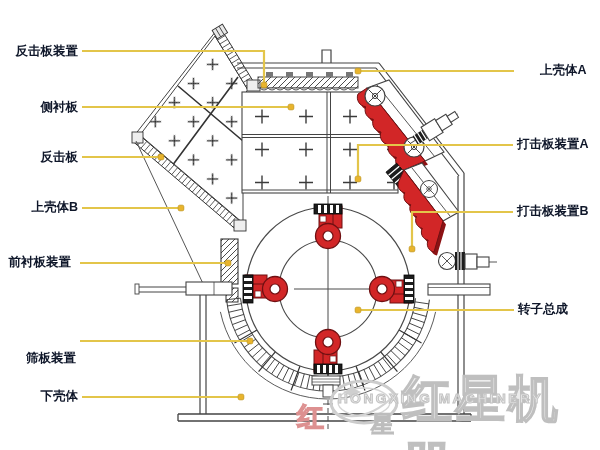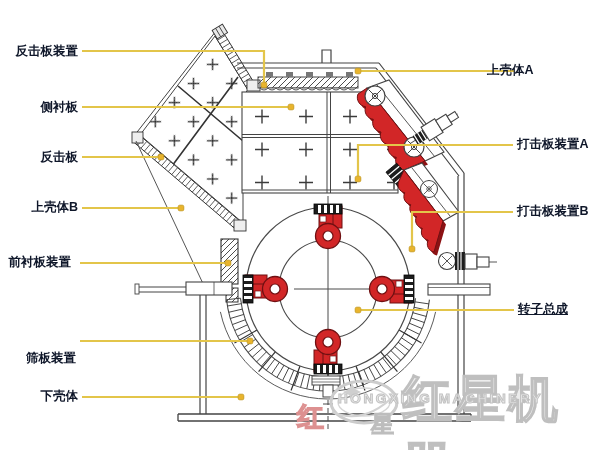--- a/index.html
+++ b/index.html
@@ -320,19 +320,19 @@
 </div>
 
 <div id="labels-layer">
       <div class="part-label" style="top: 44px; right: 522px; text-align: right;">反击板装置</div>
       <div class="part-label" style="top: 100px; right: 522px; ">侧衬板</div>
       <div class="part-label" style="top: 150px; right: 522px; text-align: right;">反击板</div>
       <div class="part-label" style="top: 200px; right: 522px; text-align: right; margin-left: 44px;">上壳体B</div>
       <div class="part-label" style="top: 255px; right: 529px; text-align: right;">前衬板装置</div>
       <div class="part-label" style="top: 351px; right: 524px; text-align: right;">筛板装置</div>
       <div class="part-label" style="top: 389px; right: 522px; text-align: center;">下壳体</div>
-      <div class="part-label" style="top: 63px; left: 487px;">上壳体A</div>
+      <div class="part-label" style="top: 63px; left: 540px;">上壳体A</div>
       <div class="part-label" style="top: 137px; left: 517px;">打击板装置A</div>
       <div class="part-label" style="top: 204px; left: 517px;">打击板装置B</div>
-      <div class="part-label" style="top: 302px; left: 518px; text-decoration: underline;">转子总成</div>
+      <div class="part-label" style="top: 302px; left: 518px;">转子总成</div>
     </div>
 
 </div>
 
 </body></html>

